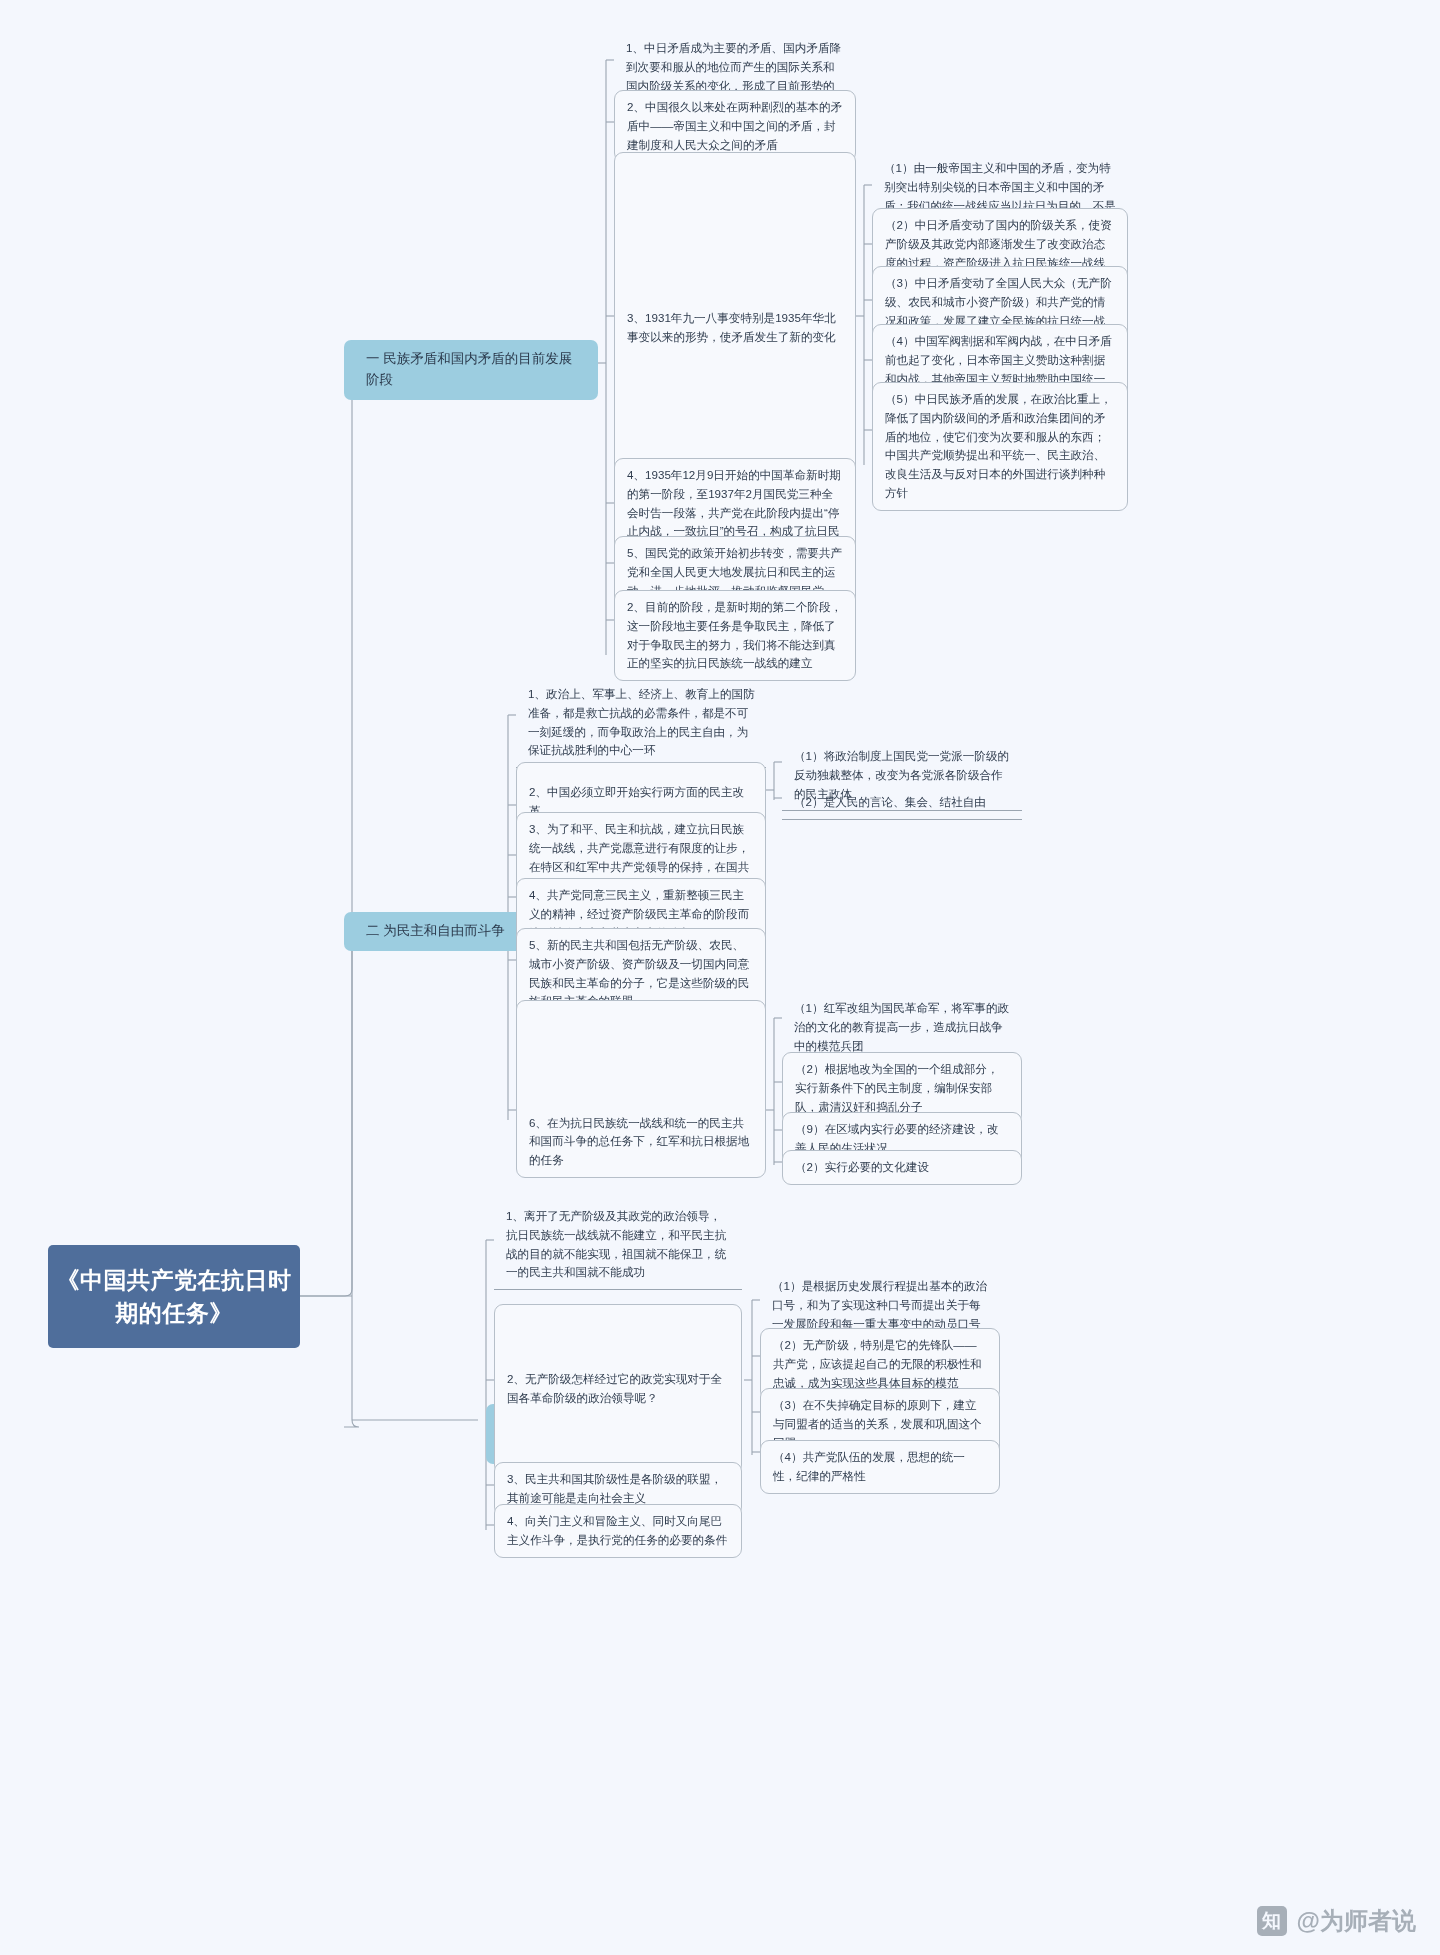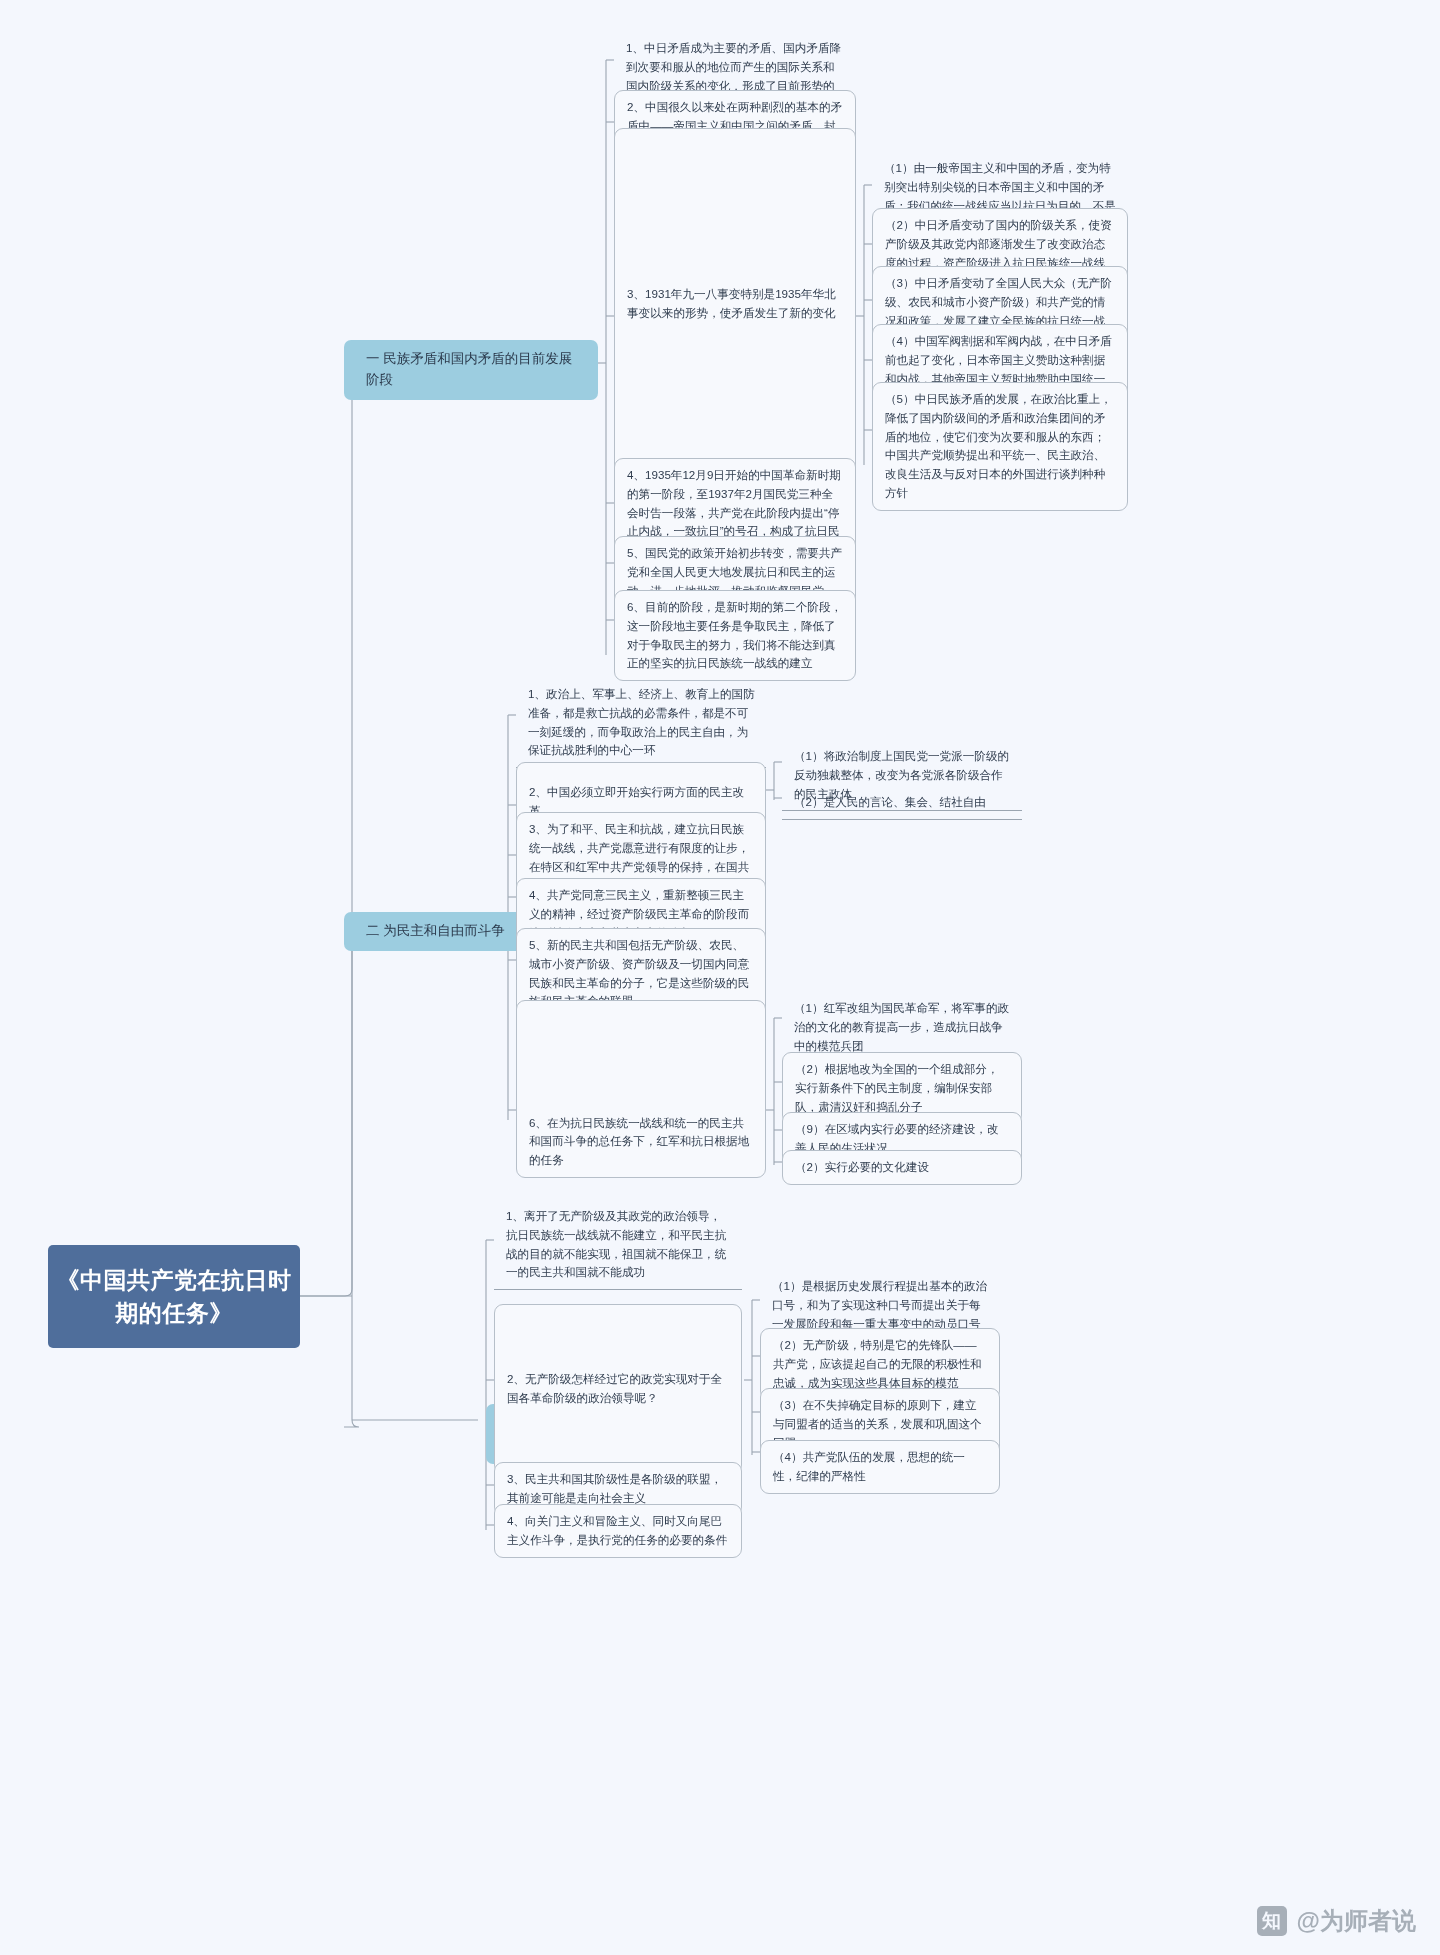--- a/index.html
+++ b/index.html
@@ -156,31 +156,31 @@
   <div class="node lvl1" style="left:344px; top:340px; width:254px;">
     <span>一  民族矛盾和国内矛盾的目前发展阶段</span>
   </div>
 
   <div class="node leaf u" style="left:614px; top:32px; width:242px;">
     <span>1、中日矛盾成为主要的矛盾、国内矛盾降到次要和服从的地位而产生的国际关系和国内阶级关系的变化，形成了目前形势的新的发展阶段</span>
   </div>
   <div class="node leaf b" style="left:614px; top:90px; width:242px;">
     <span>2、中国很久以来处在两种剧烈的基本的矛盾中——帝国主义和中国之间的矛盾，封建制度和人民大众之间的矛盾</span>
   </div>
-  <div class="node leaf b" style="left:614px; top:128px; width:242px; height:352px; display:flex; align-items:center;">
+  <div class="node leaf b" style="left:614px; top:152px; width:242px; height:352px; display:flex; align-items:center;">
     <span>3、1931年九一八事变特别是1935年华北事变以来的形势，使矛盾发生了新的变化</span>
   </div>
   <div class="node leaf b" style="left:614px; top:458px; width:242px;">
     <span>4、1935年12月9日开始的中国革命新时期的第一阶段，至1937年2月国民党三种全会时告一段落，共产党在此阶段内提出“停止内战，一致抗日”的号召，构成了抗日民族统一战线实际组成的第一个必要条件</span>
   </div>
   <div class="node leaf b" style="left:614px; top:536px; width:242px;">
     <span>5、国民党的政策开始初步转变，需要共产党和全国人民更大地发展抗日和民主的运动，进一步地批评、推动和监督国民党</span>
   </div>
   <div class="node leaf b" style="left:614px; top:590px; width:242px;">
-    <span>6、目前的阶段，是新时期的第二个阶段，这一阶段地主要任务是争取民主，降低了对于争取民主的努力，我们将不能达到真正的坚实的抗日民族统一战线的建立</span>
+    <span>2、目前的阶段，是新时期的第二个阶段，这一阶段地主要任务是争取民主，降低了对于争取民主的努力，我们将不能达到真正的坚实的抗日民族统一战线的建立</span>
   </div>
 
   <div class="node leaf u" style="left:872px; top:152px; width:256px;">
     <span>（1）由一般帝国主义和中国的矛盾，变为特别突出特别尖锐的日本帝国主义和中国的矛盾；我们的统一战线应当以抗日为目的，不是反对一切帝国主义</span>
   </div>
   <div class="node leaf b" style="left:872px; top:208px; width:256px;">
     <span>（2）中日矛盾变动了国内的阶级关系，使资产阶级及其政党内部逐渐发生了改变政治态度的过程，资产阶级进入抗日民族统一战线成为可能</span>
   </div>
   <div class="node leaf b" style="left:872px; top:266px; width:256px;">
     <span>（3）中日矛盾变动了全国人民大众（无产阶级、农民和城市小资产阶级）和共产党的情况和政策，发展了建立全民族的抗日统一战线的政策</span>

